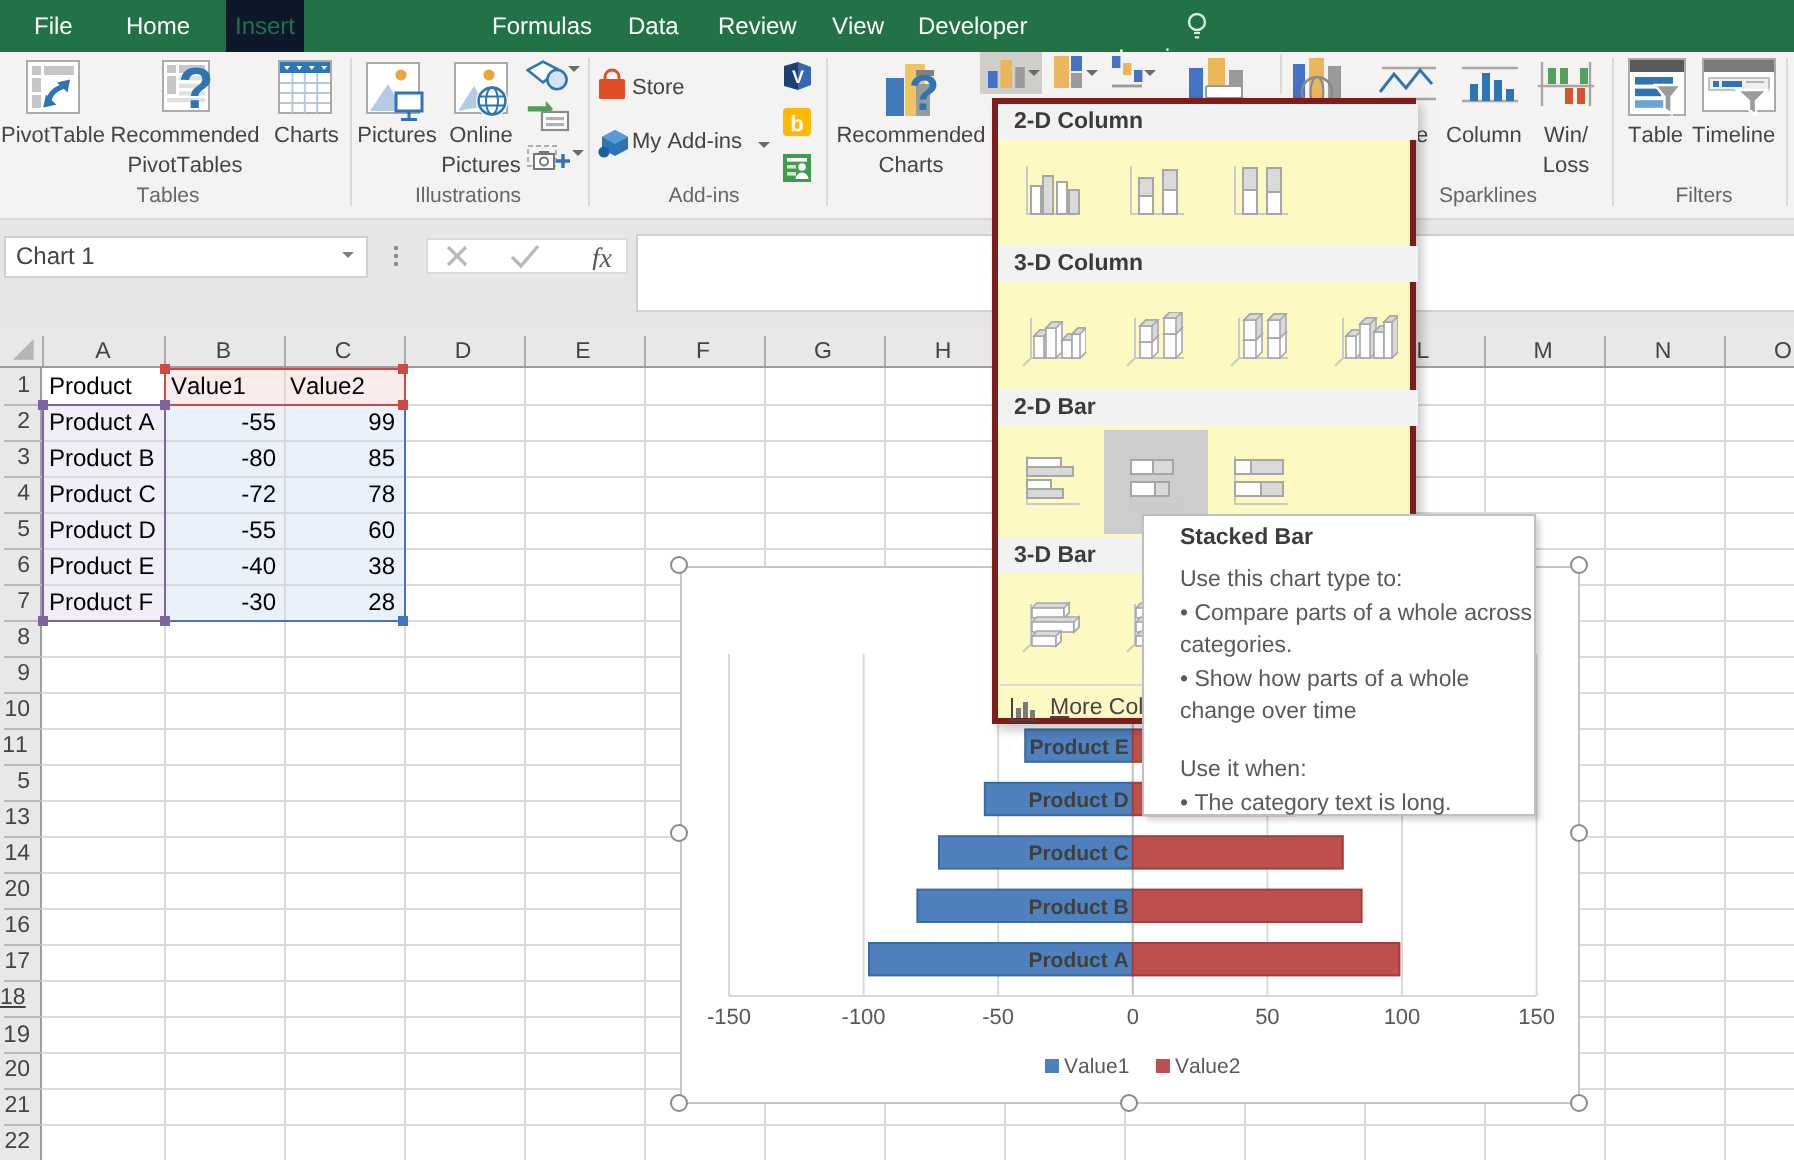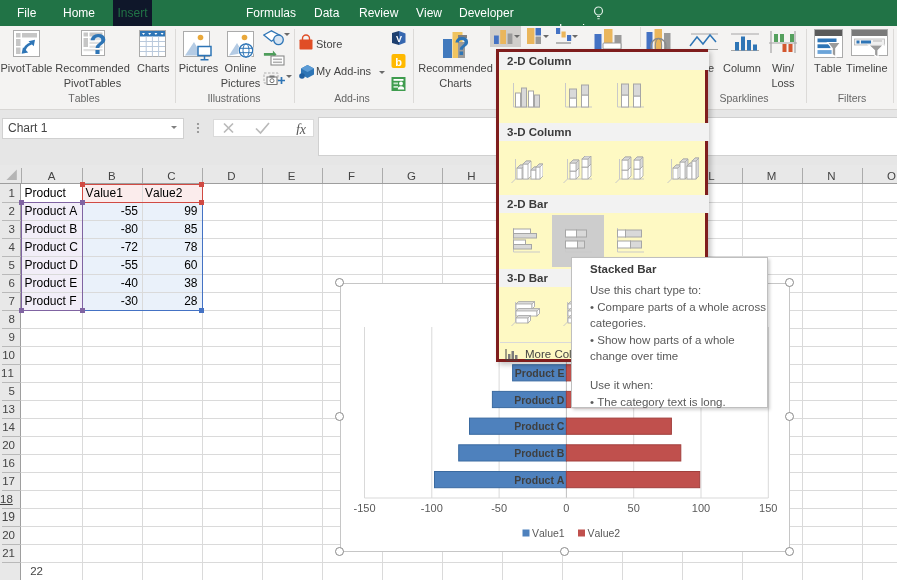--- a/index.html
+++ b/index.html
@@ -333,21 +333,21 @@
   <div class="abs" style="left:0; top:307px; width:15px; height:18px; line-height:19px; text-align:right; font-size:11.5px; color:#444;">17</div>
   <div class="abs" style="left:2px; top:325px; width:19.0px; height:1px; background:#b9b9b9;"></div>
   <div class="abs" style="left:0; top:325px; width:15px; height:18px; line-height:19px; font-size:11.5px; color:#444;text-decoration:underline;">18</div>
   <div class="abs" style="left:2px; top:343px; width:19.0px; height:1px; background:#b9b9b9;"></div>
   <div class="abs" style="left:0; top:343px; width:15px; height:18px; line-height:19px; text-align:right; font-size:12px; color:#444;">19</div>
   <div class="abs" style="left:2px; top:361px; width:19.0px; height:1px; background:#b9b9b9;"></div>
   <div class="abs" style="left:0; top:361px; width:15px; height:18px; line-height:19px; text-align:right; font-size:11.5px; color:#444;">20</div>
   <div class="abs" style="left:2px; top:379px; width:19.0px; height:1px; background:#b9b9b9;"></div>
   <div class="abs" style="left:0; top:379px; width:15px; height:18px; line-height:19px; text-align:right; font-size:11.5px; color:#444;">21</div>
   <div class="abs" style="left:2px; top:397px; width:19.0px; height:1px; background:#b9b9b9;"></div>
-  <div class="abs" style="left:0; top:397px; width:15px; height:18px; line-height:19px; text-align:right; font-size:11.5px; color:#444;margin-left:28px;">22</div>
+  <div class="abs" style="left:0; top:397px; width:15px; height:18px; line-height:19px; text-align:right; font-size:11.5px; color:#444;">22</div>
 
   <div class="abs" style="left:82.0px; top:19px; width:119.5px; height:18px; background:#fbecec;"></div>
   <div class="abs" style="left:21.0px; top:37px; width:61.0px; height:108px; background:#f2eef8;"></div>
   <div class="abs" style="left:82.0px; top:37px; width:119.5px; height:108px; background:#eaf1fa;"></div>
   <div class="abs" style="left:82.0px; top:19.0px; width:1px; height:396.0px; background:#dadada;"></div>
   <div class="abs" style="left:141.5px; top:19.0px; width:1px; height:396.0px; background:#dadada;"></div>
   <div class="abs" style="left:201.5px; top:19.0px; width:1px; height:396.0px; background:#dadada;"></div>
   <div class="abs" style="left:261.5px; top:19.0px; width:1px; height:396.0px; background:#dadada;"></div>
   <div class="abs" style="left:321.5px; top:19.0px; width:1px; height:396.0px; background:#dadada;"></div>
   <div class="abs" style="left:381.5px; top:19.0px; width:1px; height:396.0px; background:#dadada;"></div>

